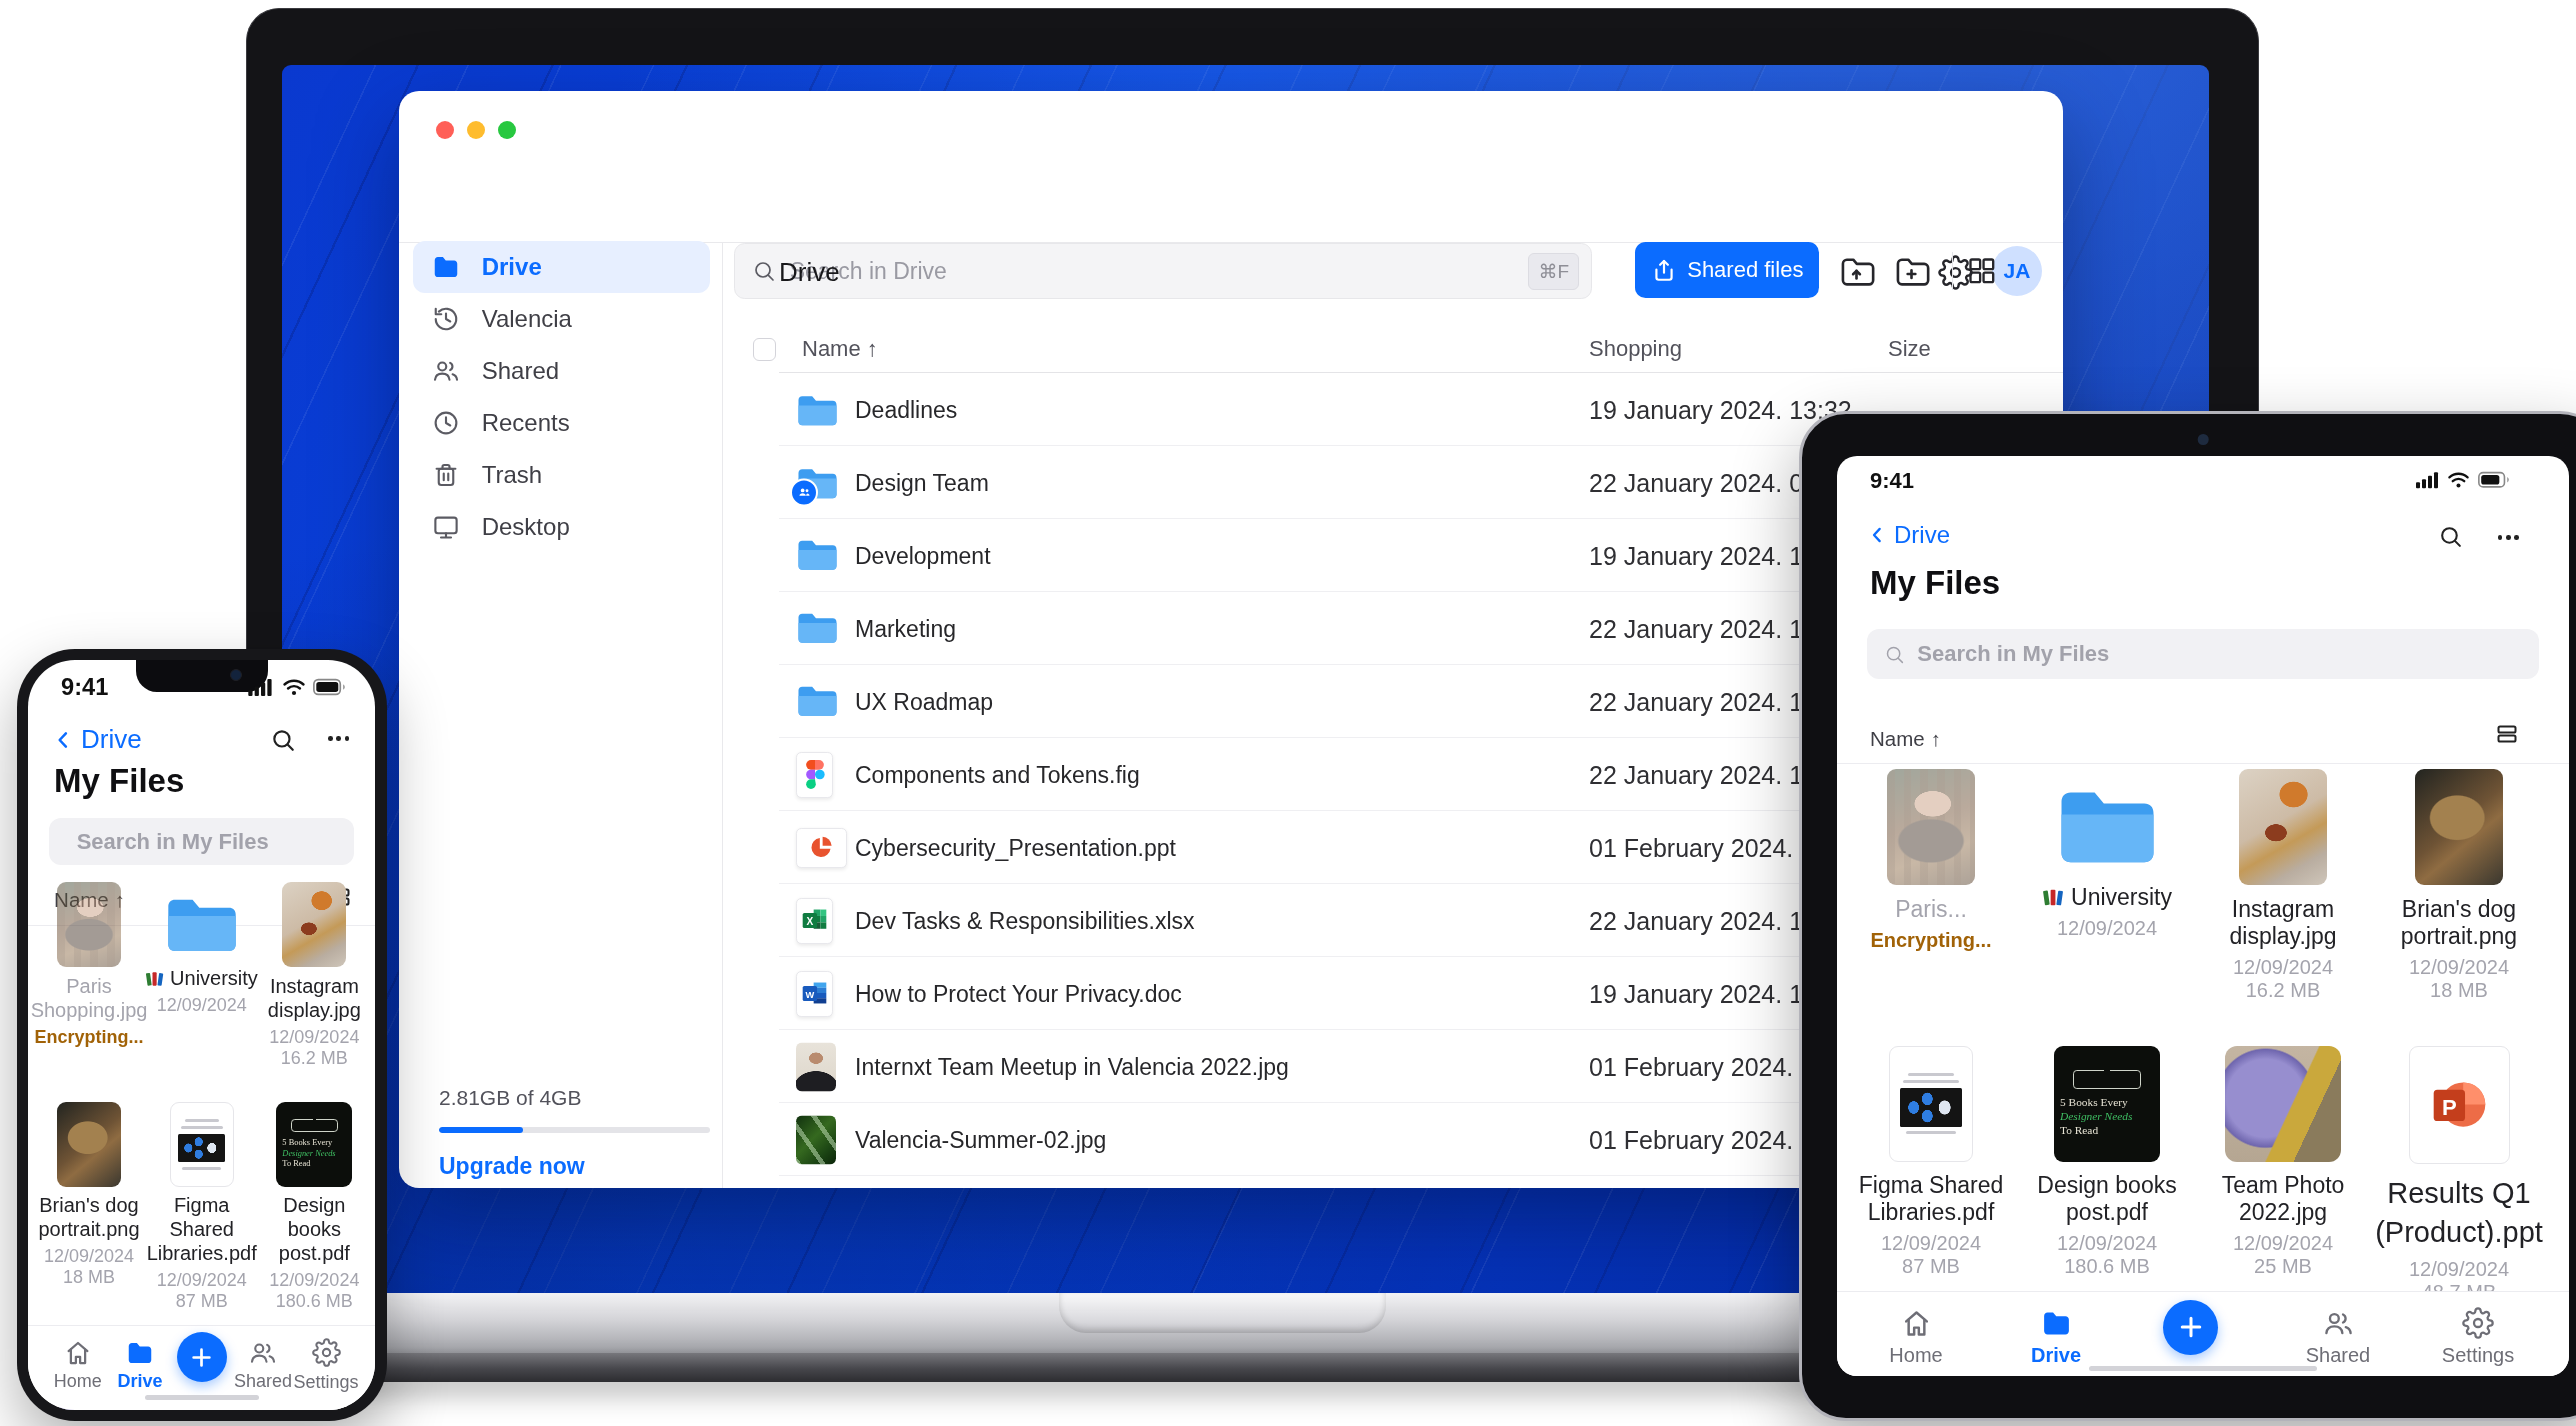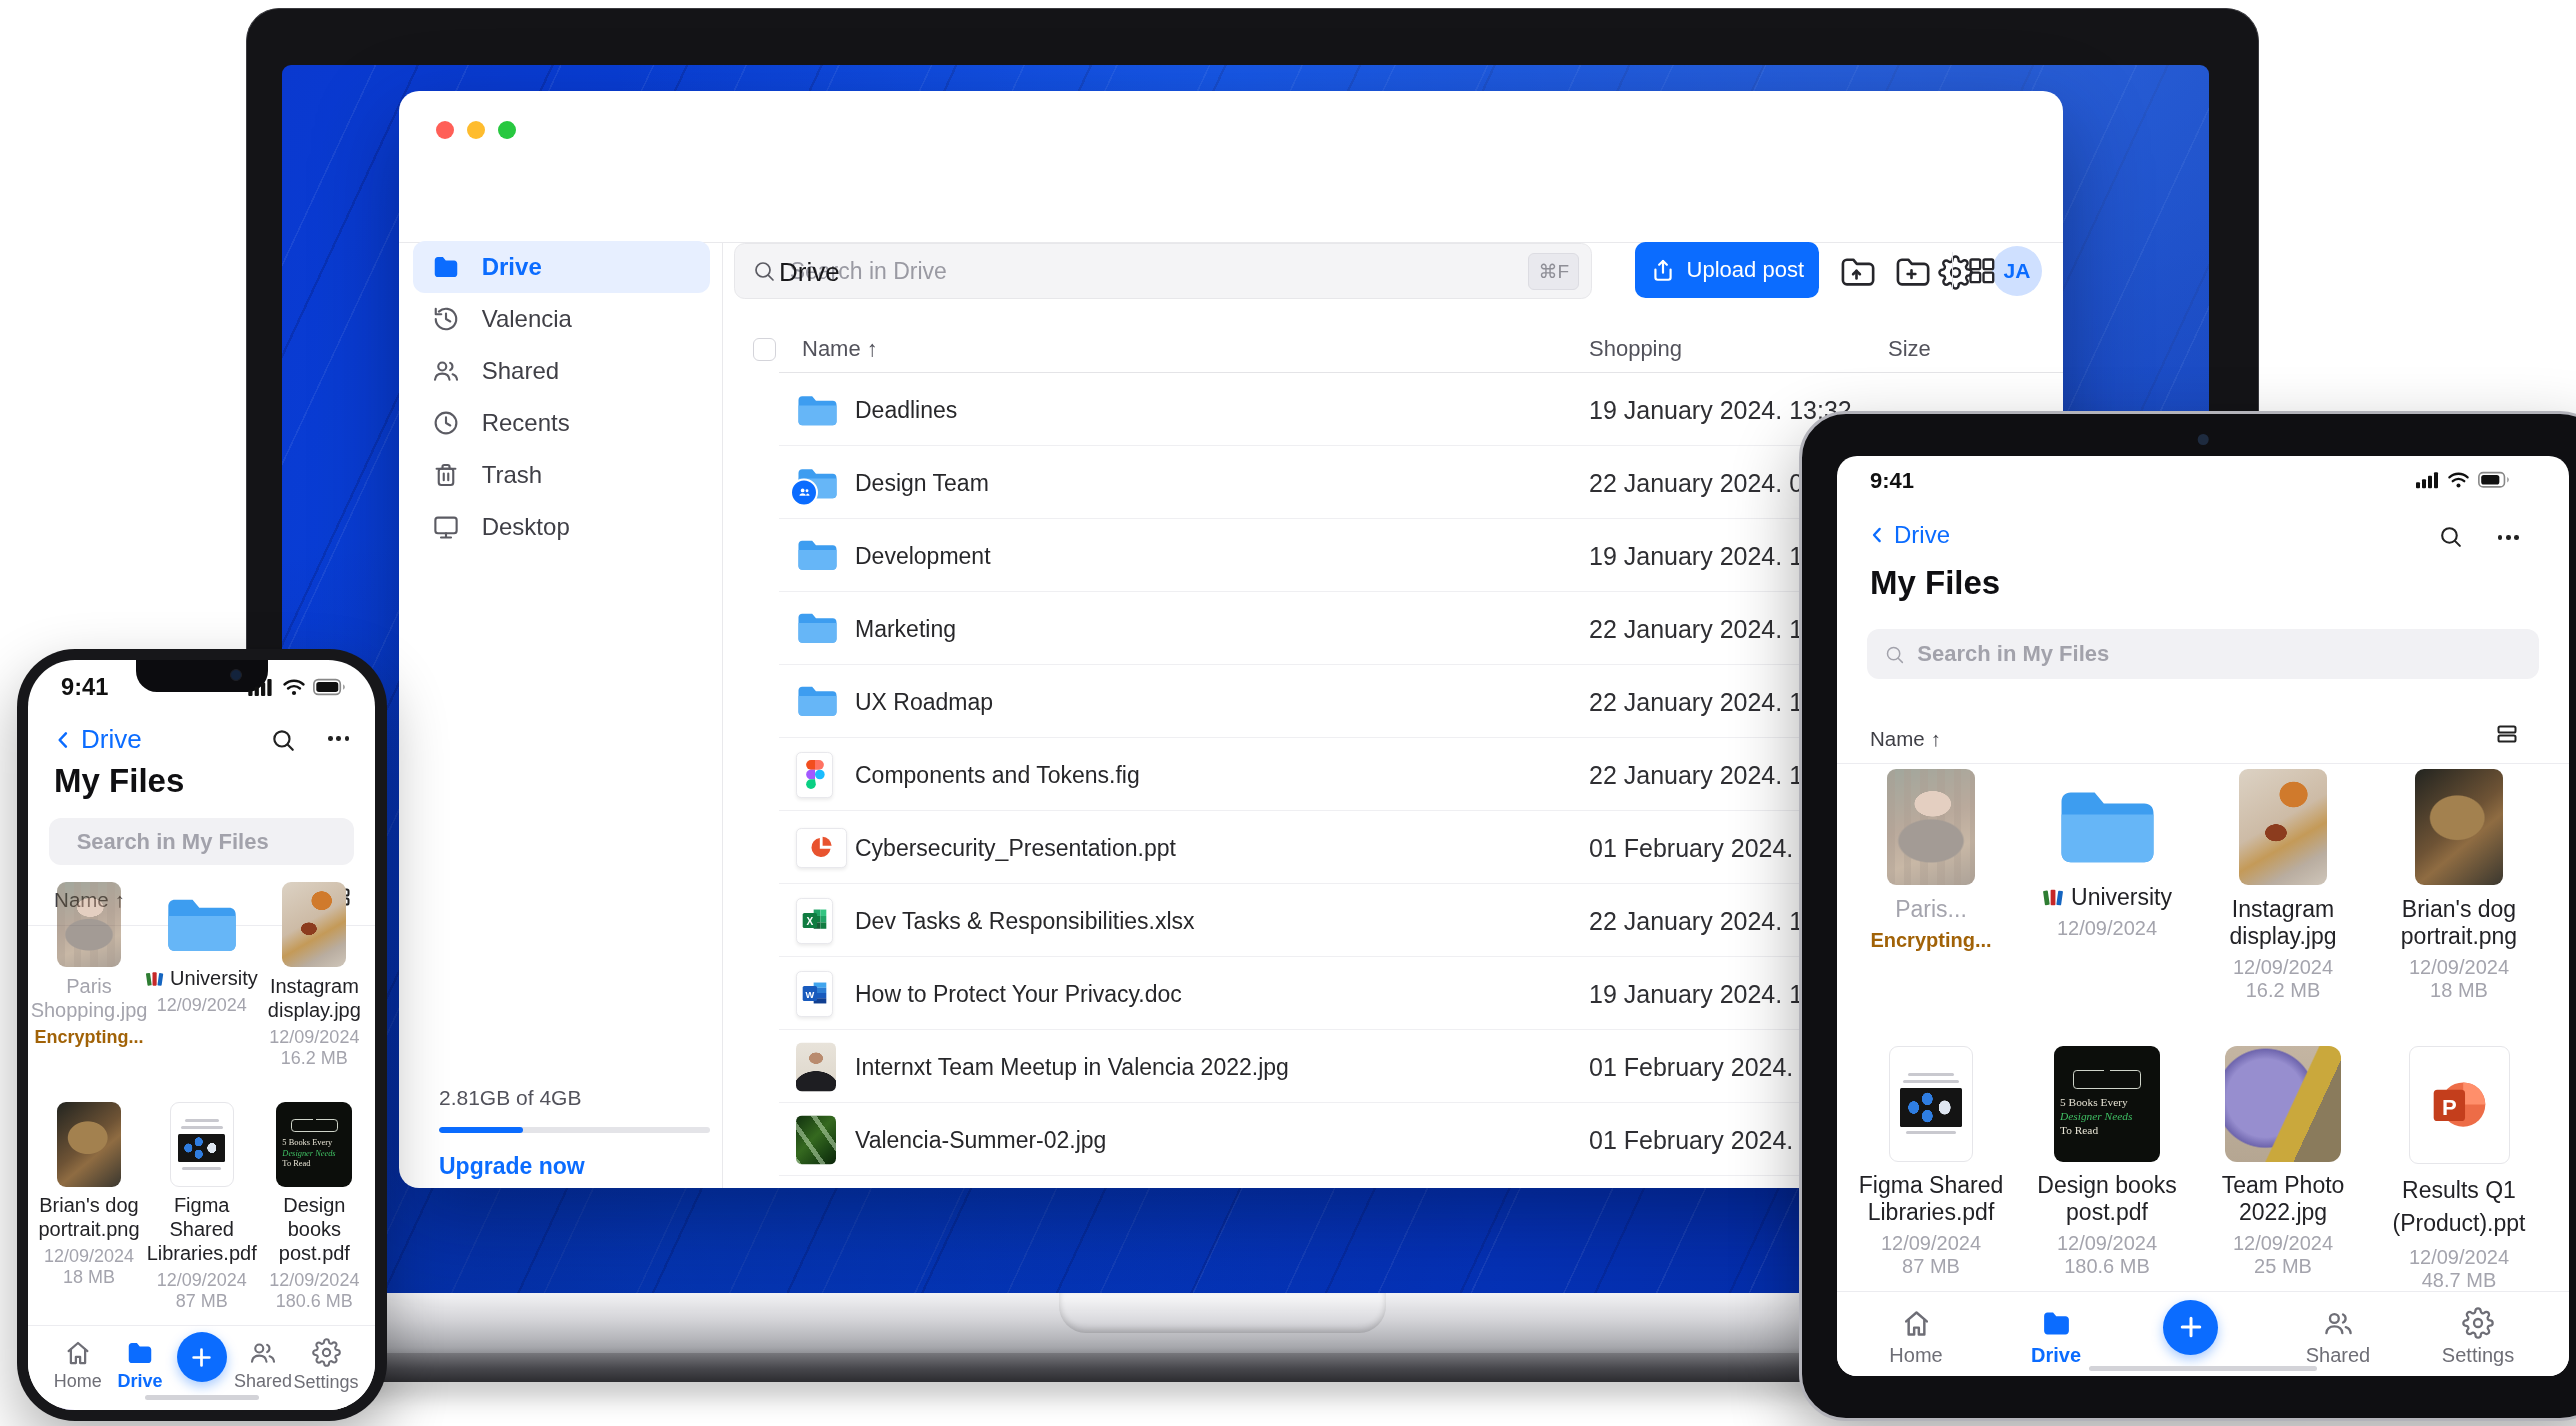--- a/index.html
+++ b/index.html
@@ -254,21 +254,21 @@
       <div class="upgrade">Upgrade now</div>
     </div>
 
     <div class="abs" id="content-title">Drive</div>
     <div class="abs" id="upload-btn">
       <svg width="26" height="26" viewBox="0 0 24 24" class="ic" style="stroke:#fff;stroke-width:2">
           <path d="M12 14.5V3.8"></path>
           <path d="M8.4 7.2 12 3.6l3.6 3.6"></path>
           <path d="M5 11.5V19a2 2 0 0 0 2 2h10a2 2 0 0 0 2-2v-7.5"></path>
         </svg>
-      <span>Upload post</span>
+      <span>Shared files</span>
     </div>
     <div class="abs tool-ic" style="left:1439px;top:161px">
       <svg width="37" height="37" viewBox="0 0 24 24" class="ic" style="stroke:#26262b">
           <path d="M3.2 7.6c0-1.5 1.2-2.6 2.6-2.6h4.1l2.3 2.7h8c1.5 0 2.6 1.2 2.6 2.6v8.1c0 1.5-1.2 2.6-2.6 2.6H5.8c-1.5 0-2.6-1.2-2.6-2.6z"></path>
           <path d="M12 17.2v-5"></path>
           <path d="m9.8 14.4 2.2-2.2 2.2 2.2"></path>
         </svg>
     </div>
     <div class="abs tool-ic" style="left:1494px;top:161px">
       <svg width="37" height="37" viewBox="0 0 24 24" class="ic" style="stroke:#26262b">
@@ -728,21 +728,21 @@
         </div>
         <div class="gcell" style="width:160px">
           <div class="gthumb fd-doc" style="width:99px;height:116px;margin:0 0 10.6px">
             <svg width="59" height="59" viewBox="0 0 32 32">
                 <circle cx="18" cy="16" r="12" fill="#ed6c47"></circle>
                 <path d="M18 4a12 12 0 0 1 12 12H18z" fill="#ff8f6b"></path>
                 <rect x="2" y="8" width="17" height="17" rx="2" fill="#c43e1c"></rect>
                 <text x="10.5" y="21.5" font-size="12" fill="#fff" text-anchor="middle" font-weight="bold" font-family="Liberation Sans,sans-serif">P</text>
               </svg>
           </div>
-          <div class="gname" style="font-size:23px;line-height:33px">Results Q1 (Product).ppt</div>
+          <div class="gname" style="font-size:29px;line-height:39px">Results Q1 (Product).ppt</div>
           <div class="gmeta" style="font-size:20px;margin-top:6px">12/09/2024</div>
           <div class="gmeta" style="font-size:20px">48.7 MB</div>
         </div>
         <div class="gcell" style="width:160px">
           <div class="gthumb fd-doc" style="width:99px;height:99px">
             <div class="ps-logo" style="width:65px;height:79px;font-size:30px">Ps</div>
           </div>
         </div>
         <div class="gcell" style="width:160px">
           <div class="gthumb fd-doc" style="width:99px;height:99px">

